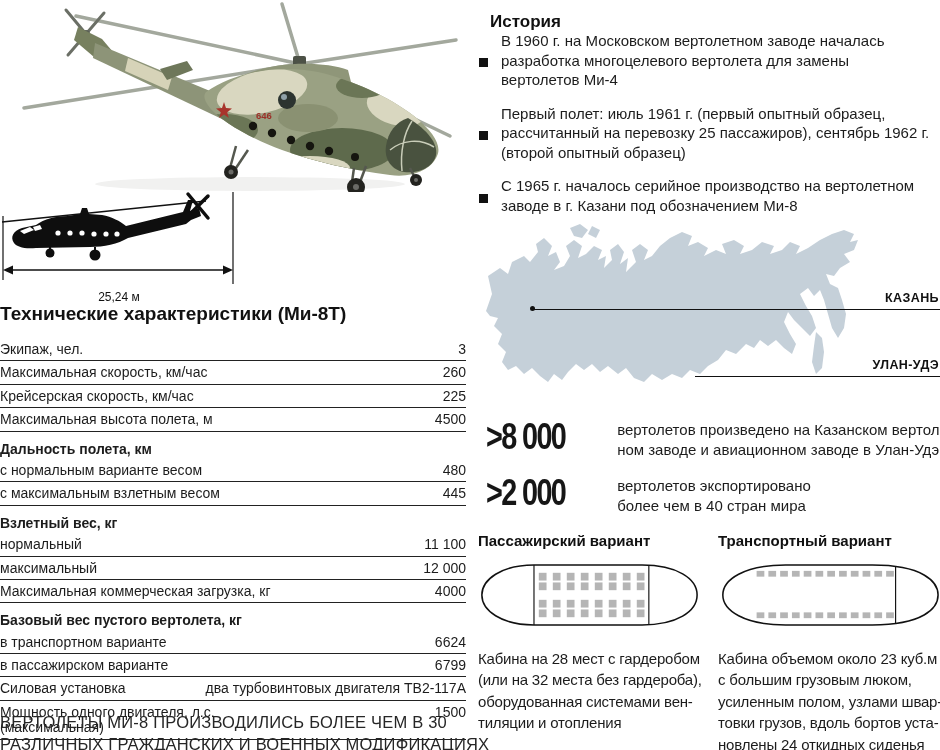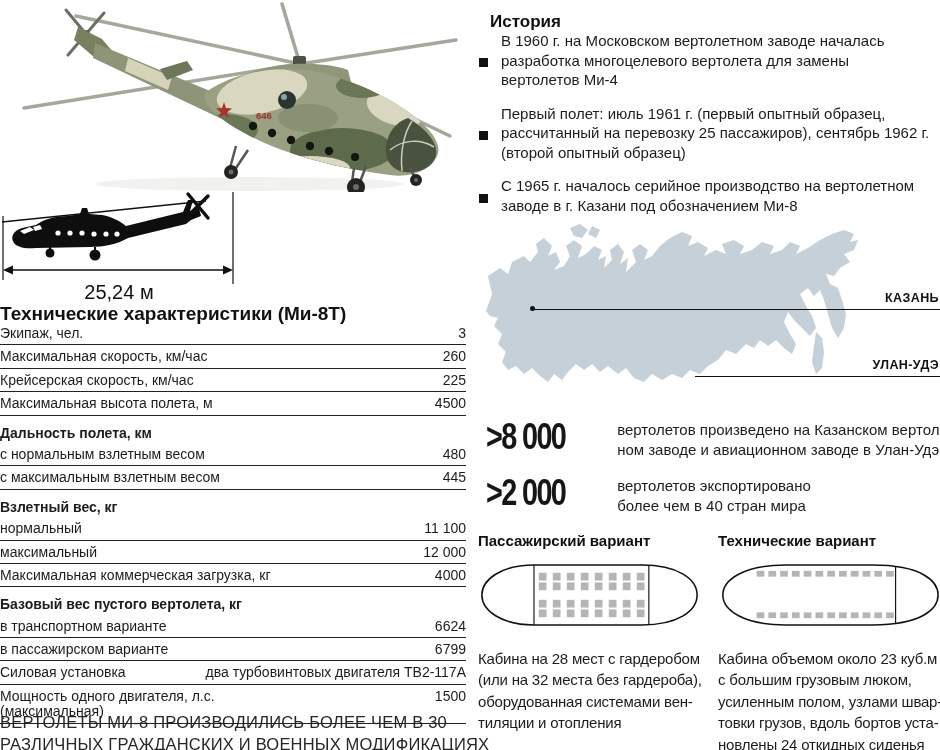--- a/index.html
+++ b/index.html
@@ -5,23 +5,23 @@
   html,body{margin:0;padding:0;background:#fff;}
   body{width:940px;height:750px;font-family:"Liberation Sans","DejaVu Sans",sans-serif;color:#1c1c1c;}
   .page{position:relative;width:940px;height:750px;background:#fff;overflow:hidden;}
   .col-left{position:absolute;left:0;top:0;width:470px;height:666px;}
   .col-right{position:absolute;left:478px;top:0;width:462px;height:750px;}
 
   
   .heli-render{position:absolute;top:0;left:10px;width:452px;height:192px;}
   .heli-dim{position:absolute;top:186px;left:0;width:238px;height:118px;}
   .heli-dim svg{position:absolute;top:0;left:0;}
-  .dim-label{position:absolute;bottom:0;left:0;width:100%;text-align:center;font-size:20px;color:#111;}
+  .dim-label{position:absolute;bottom:0;left:0;width:100%;text-align:center;font-size:12px;color:#111;}
   .specs-title{position:absolute;top:303px;left:0;margin:0;font-size:19px;font-weight:bold;color:#111;}
-  .specs-table{position:absolute;top:322px;left:0;width:466px;}
+  .specs-table{position:absolute;top:338px;left:0;width:466px;}
   .spec-row{display:flex;justify-content:space-between;align-items:flex-start;
             border-bottom:1px solid #222;padding:4px 0 3px;font-size:14px;line-height:1.1;}
   .spec-row.section{border-bottom:none;font-weight:bold;padding-top:10px;padding-bottom:2px;}
   .spec-label{white-space:pre-line;}
   .spec-value{white-space:nowrap;margin-left:10px;text-align:right;}
   .footnote{position:absolute;top:711px;left:0;width:470px;font-size:16.5px;line-height:1.35;
             letter-spacing:.2px;color:#262626;white-space:pre;}
 
   
   .history-title{position:absolute;top:0;left:0;margin:12px;font-size:17px;font-weight:bold;color:#111;}
@@ -191,21 +191,21 @@
           <span class="spec-value">225</span>
         </div>
         <div class="spec-row">
           <span class="spec-label">Максимальная высота полета, м</span>
           <span class="spec-value">4500</span>
         </div>
         <div class="spec-row section">
           <span class="spec-label">Дальность полета, км</span>
         </div>
         <div class="spec-row">
-          <span class="spec-label">с нормальным взлетным весом</span>
+          <span class="spec-label">с нормальным варианте весом</span>
           <span class="spec-value">480</span>
         </div>
         <div class="spec-row">
           <span class="spec-label">с максимальным взлетным весом</span>
           <span class="spec-value">445</span>
         </div>
         <div class="spec-row section">
           <span class="spec-label">Взлетный вес, кг</span>
         </div>
         <div class="spec-row">
@@ -350,21 +350,21 @@
               <rect x="150.0" y="49" width="8" height="8" fill="#b5b5b5"></rect>
               <rect x="164.5" y="49" width="8" height="8" fill="#b5b5b5"></rect>
             </g>
         </svg>
         <p>Кабина на 28 мест с гардеробом
 (или на 32 места без гардероба),
 оборудованная системами вен-
 тиляции и отопления</p>
       </div>
       <div class="variant">
-        <h3>Технические вариант</h3>
+        <h3>Транспортный вариант</h3>
         <svg class="cabin" viewBox="0 0 230 68">
           <path d="M70,3 L160,3 C212,3 228,20 228,34 C228,48 212,65 160,65 L70,65 C27,65 5,50 5,34 C5,18 27,3 70,3 Z" fill="#fff" stroke="#111" stroke-width="1.6"></path>
           <line x1="184" y1="4" x2="184" y2="64" stroke="#111" stroke-width="1.2"></line>
           <g id="seats-1">
               <rect x="40.0" y="9" width="8" height="6" fill="#b5b5b5"></rect>
               <rect x="52.2" y="9" width="8" height="6" fill="#b5b5b5"></rect>
               <rect x="64.4" y="9" width="8" height="6" fill="#b5b5b5"></rect>
               <rect x="76.6" y="9" width="8" height="6" fill="#b5b5b5"></rect>
               <rect x="88.8" y="9" width="8" height="6" fill="#b5b5b5"></rect>
               <rect x="101.0" y="9" width="8" height="6" fill="#b5b5b5"></rect>

